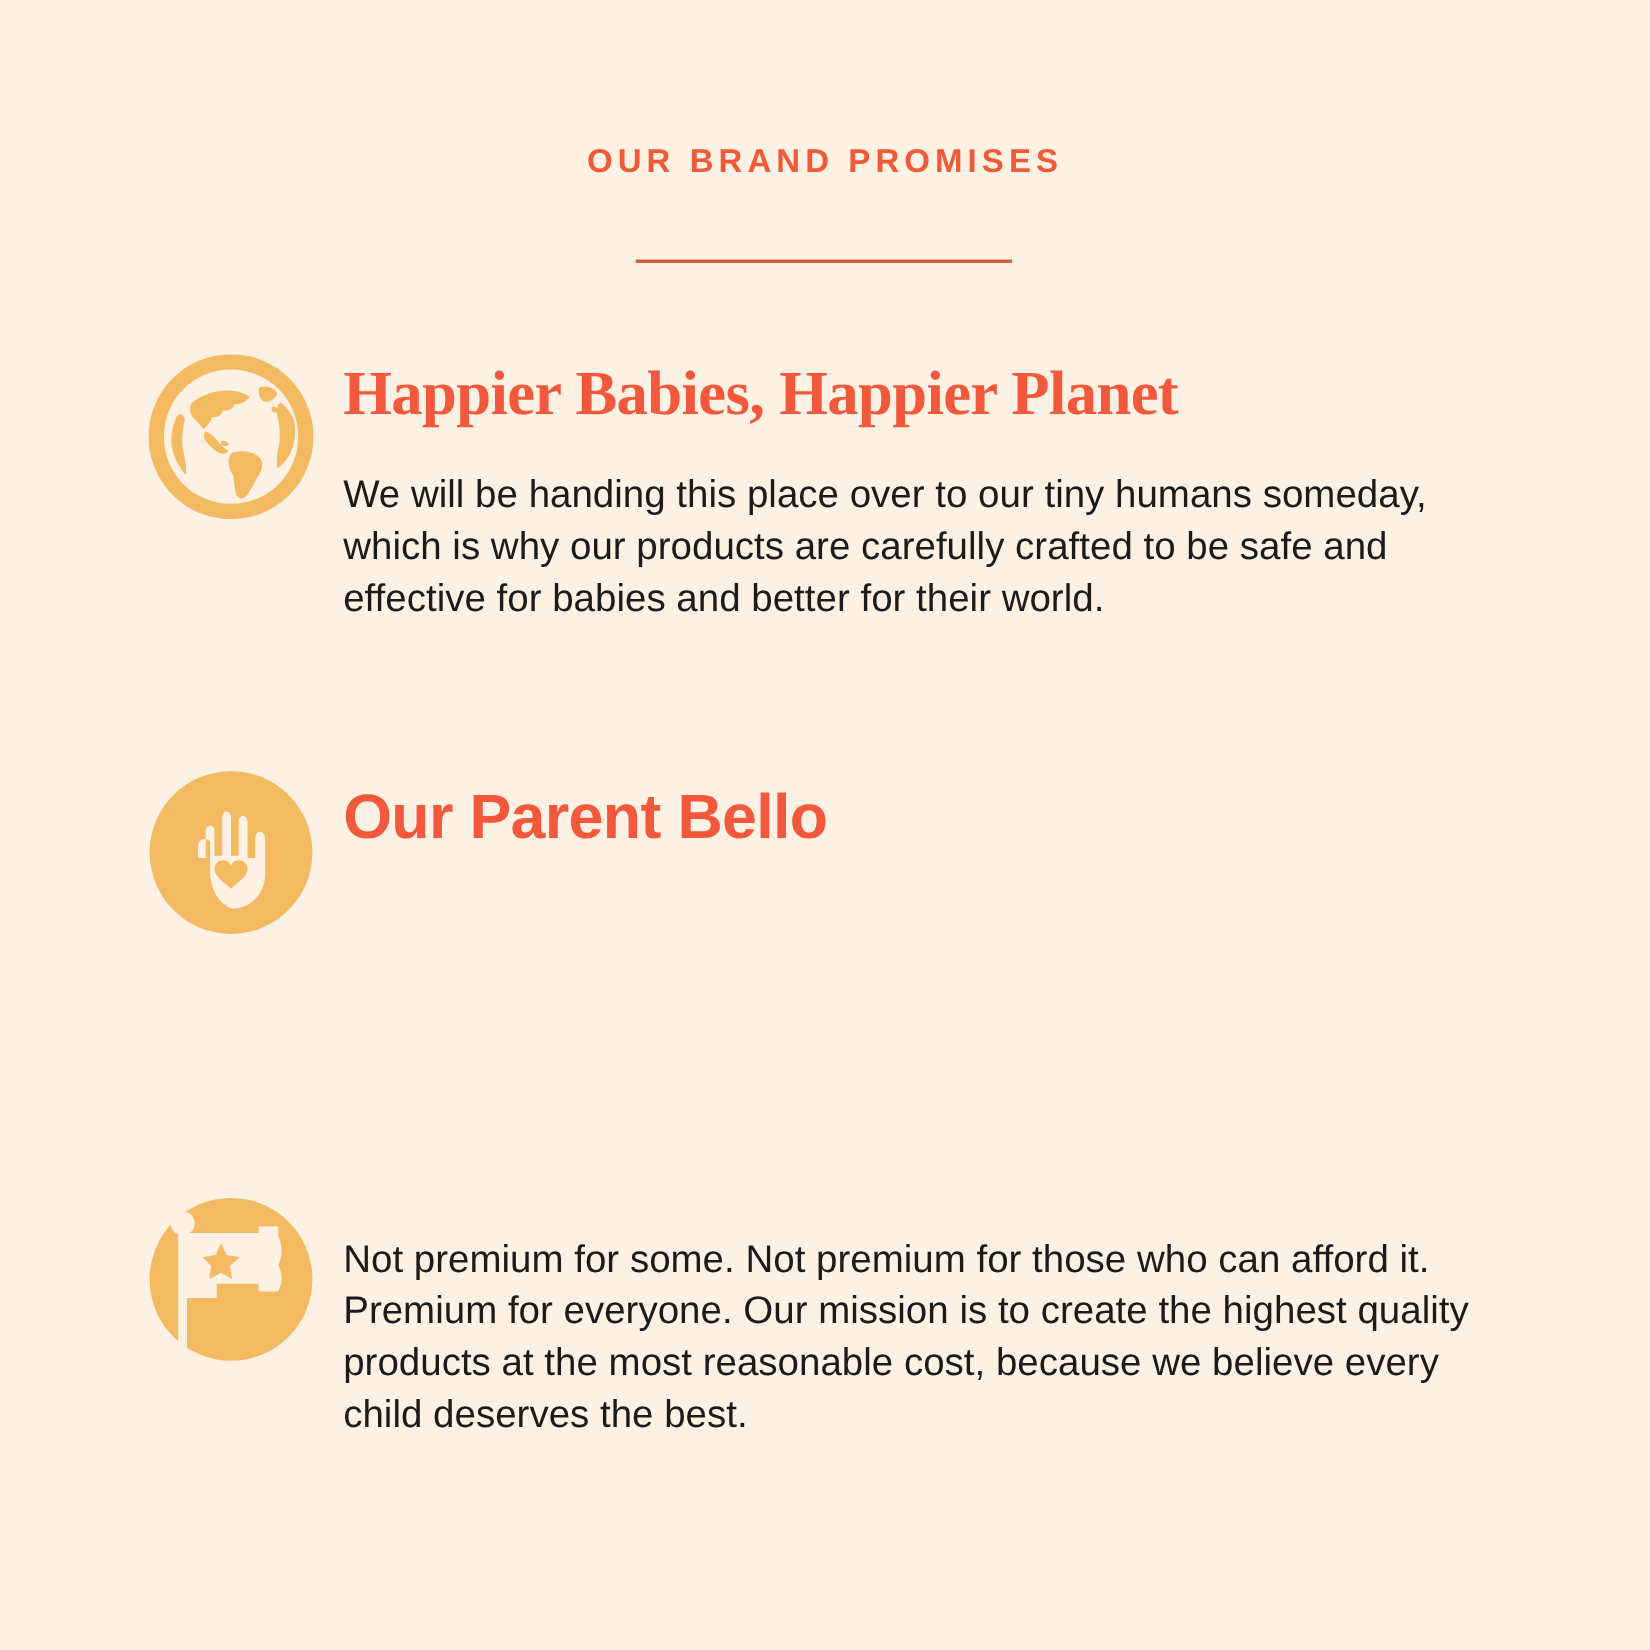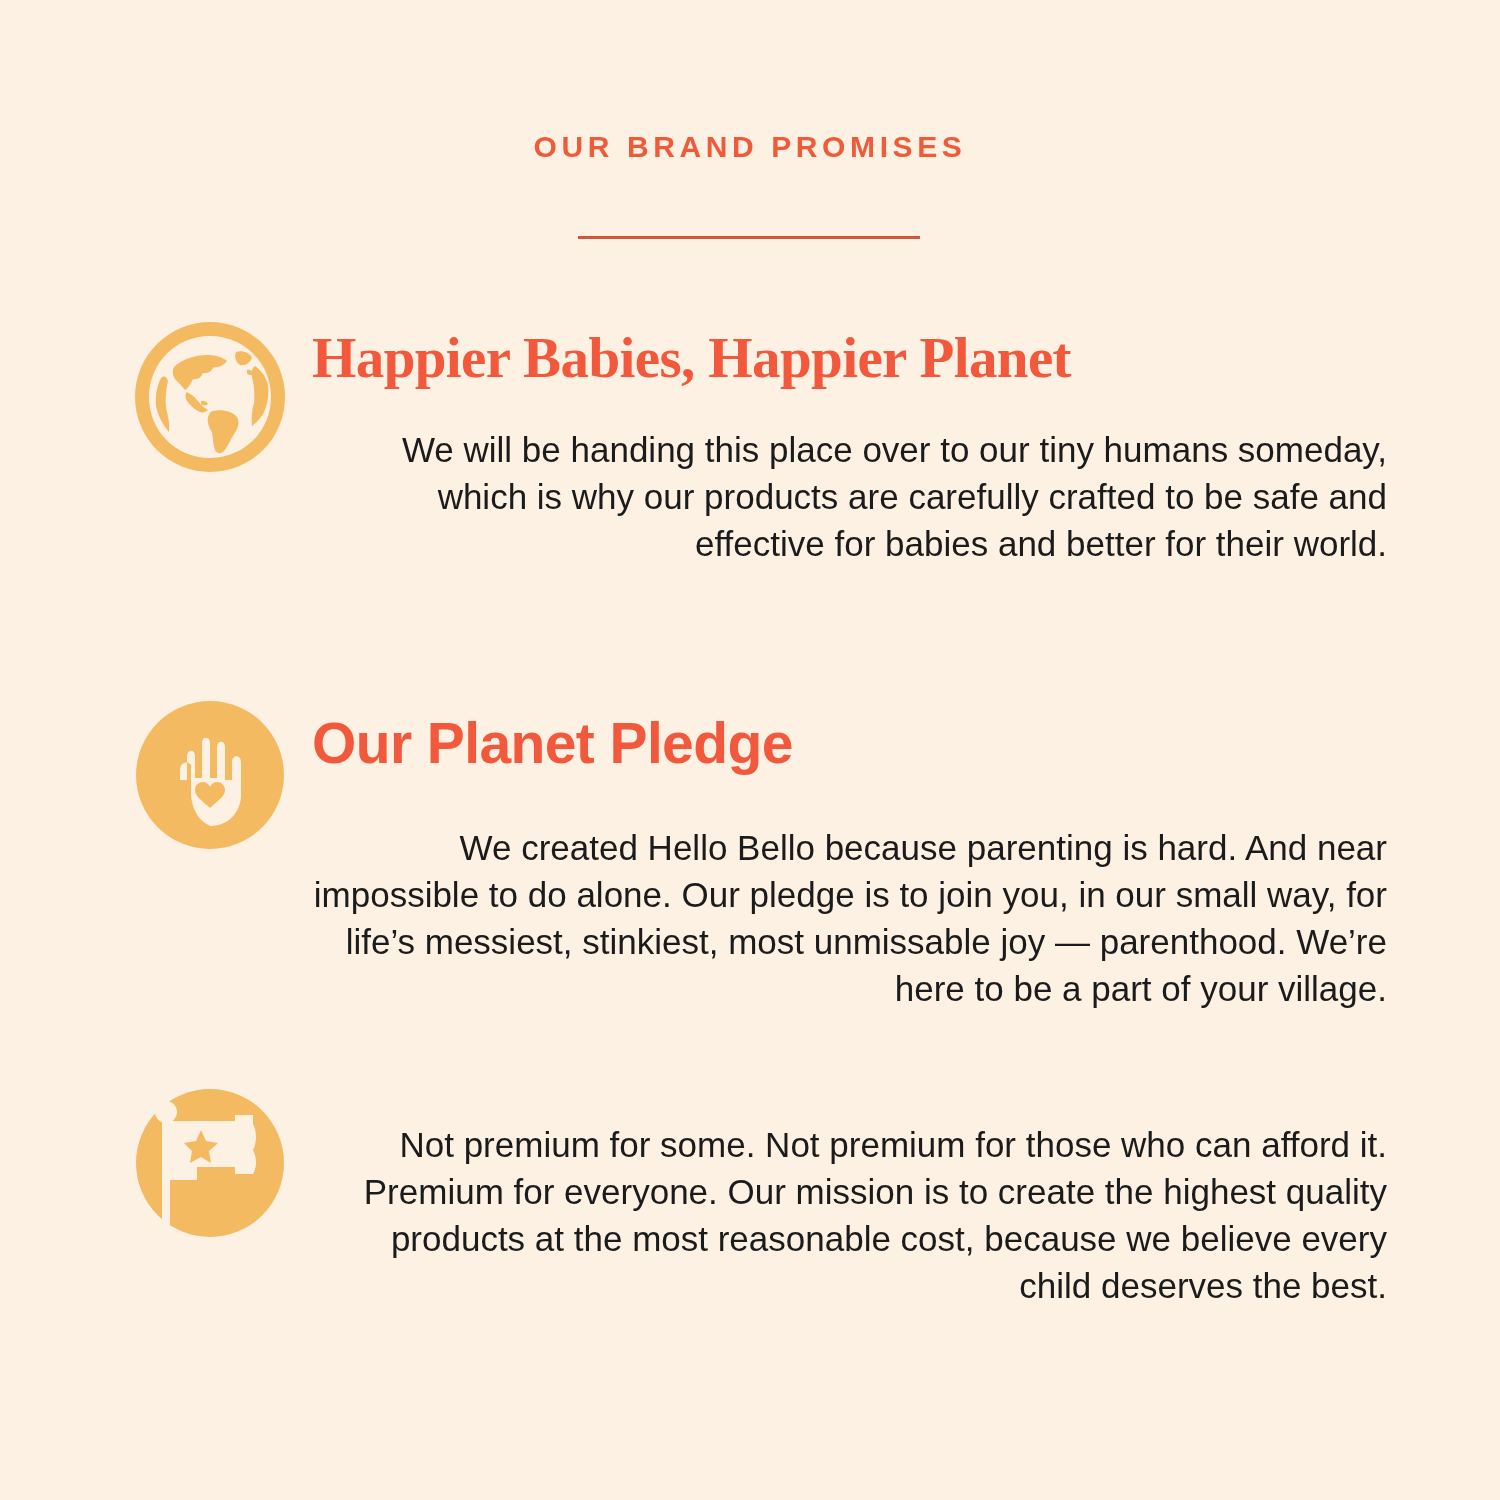--- a/index.html
+++ b/index.html
@@ -77,21 +77,20 @@
     letter-spacing: -0.6px;
     font-family: "Liberation Sans", sans-serif;
   }
   .sec-body {
     color: #1B1B1B;
     font-size: 35px;
     line-height: 1.34;
     margin: 0;
     font-family: "Liberation Sans", sans-serif;
     font-weight: 400;
-    text-align: right;
   }
   .sec-1 .sec-heading { margin-top: 6px; font-family: Liberation Serif, serif; }
   .sec-1 .sec-body { margin-top: 40px; }
   .sec-2 .sec-heading { margin-top: 14px; }
   .sec-2 .sec-body { margin-top: 52px; }
   .sec-3 .sec-heading { margin-top: 2px; }
   .sec-3 .sec-body { margin-top: 34px; }
 </style>
 </head>
 <body>
@@ -170,22 +169,21 @@
         <path d="M75 108
                  C68 101 60 97 60 90
                  C60 85 64 82 68 82
                  C71 82 74 84 75 87
                  C76 84 79 82 82 82
                  C86 82 90 85 90 90
                  C90 97 82 101 75 108 Z" fill="#F4BA62"></path>
       </svg>
     </div>
     <div class="content">
-      <h2 class="sec-heading">Our Planet Pledge</h2>
-      <p class="sec-body">We created Hello Bello because parenting is hard. And near impossible to do alone. Our pledge is to join you, in our small way, for life’s messiest, stinkiest, most unmissable joy — parenthood. We’re here to be a part of your village.</p>
+      <h2 class="sec-heading">Our Parent Bello</h2>
     </div>
   </div>
 
   <div class="section sec-3">
     <div class="icon-wrap">
       <svg width="170" height="160" viewBox="0 0 170 160" aria-hidden="true">
         <circle cx="75" cy="75" r="74" fill="#F4BA62"></circle>
         <g fill="#FDF1E3">
 
           <circle cx="31" cy="24" r="11"></circle>

